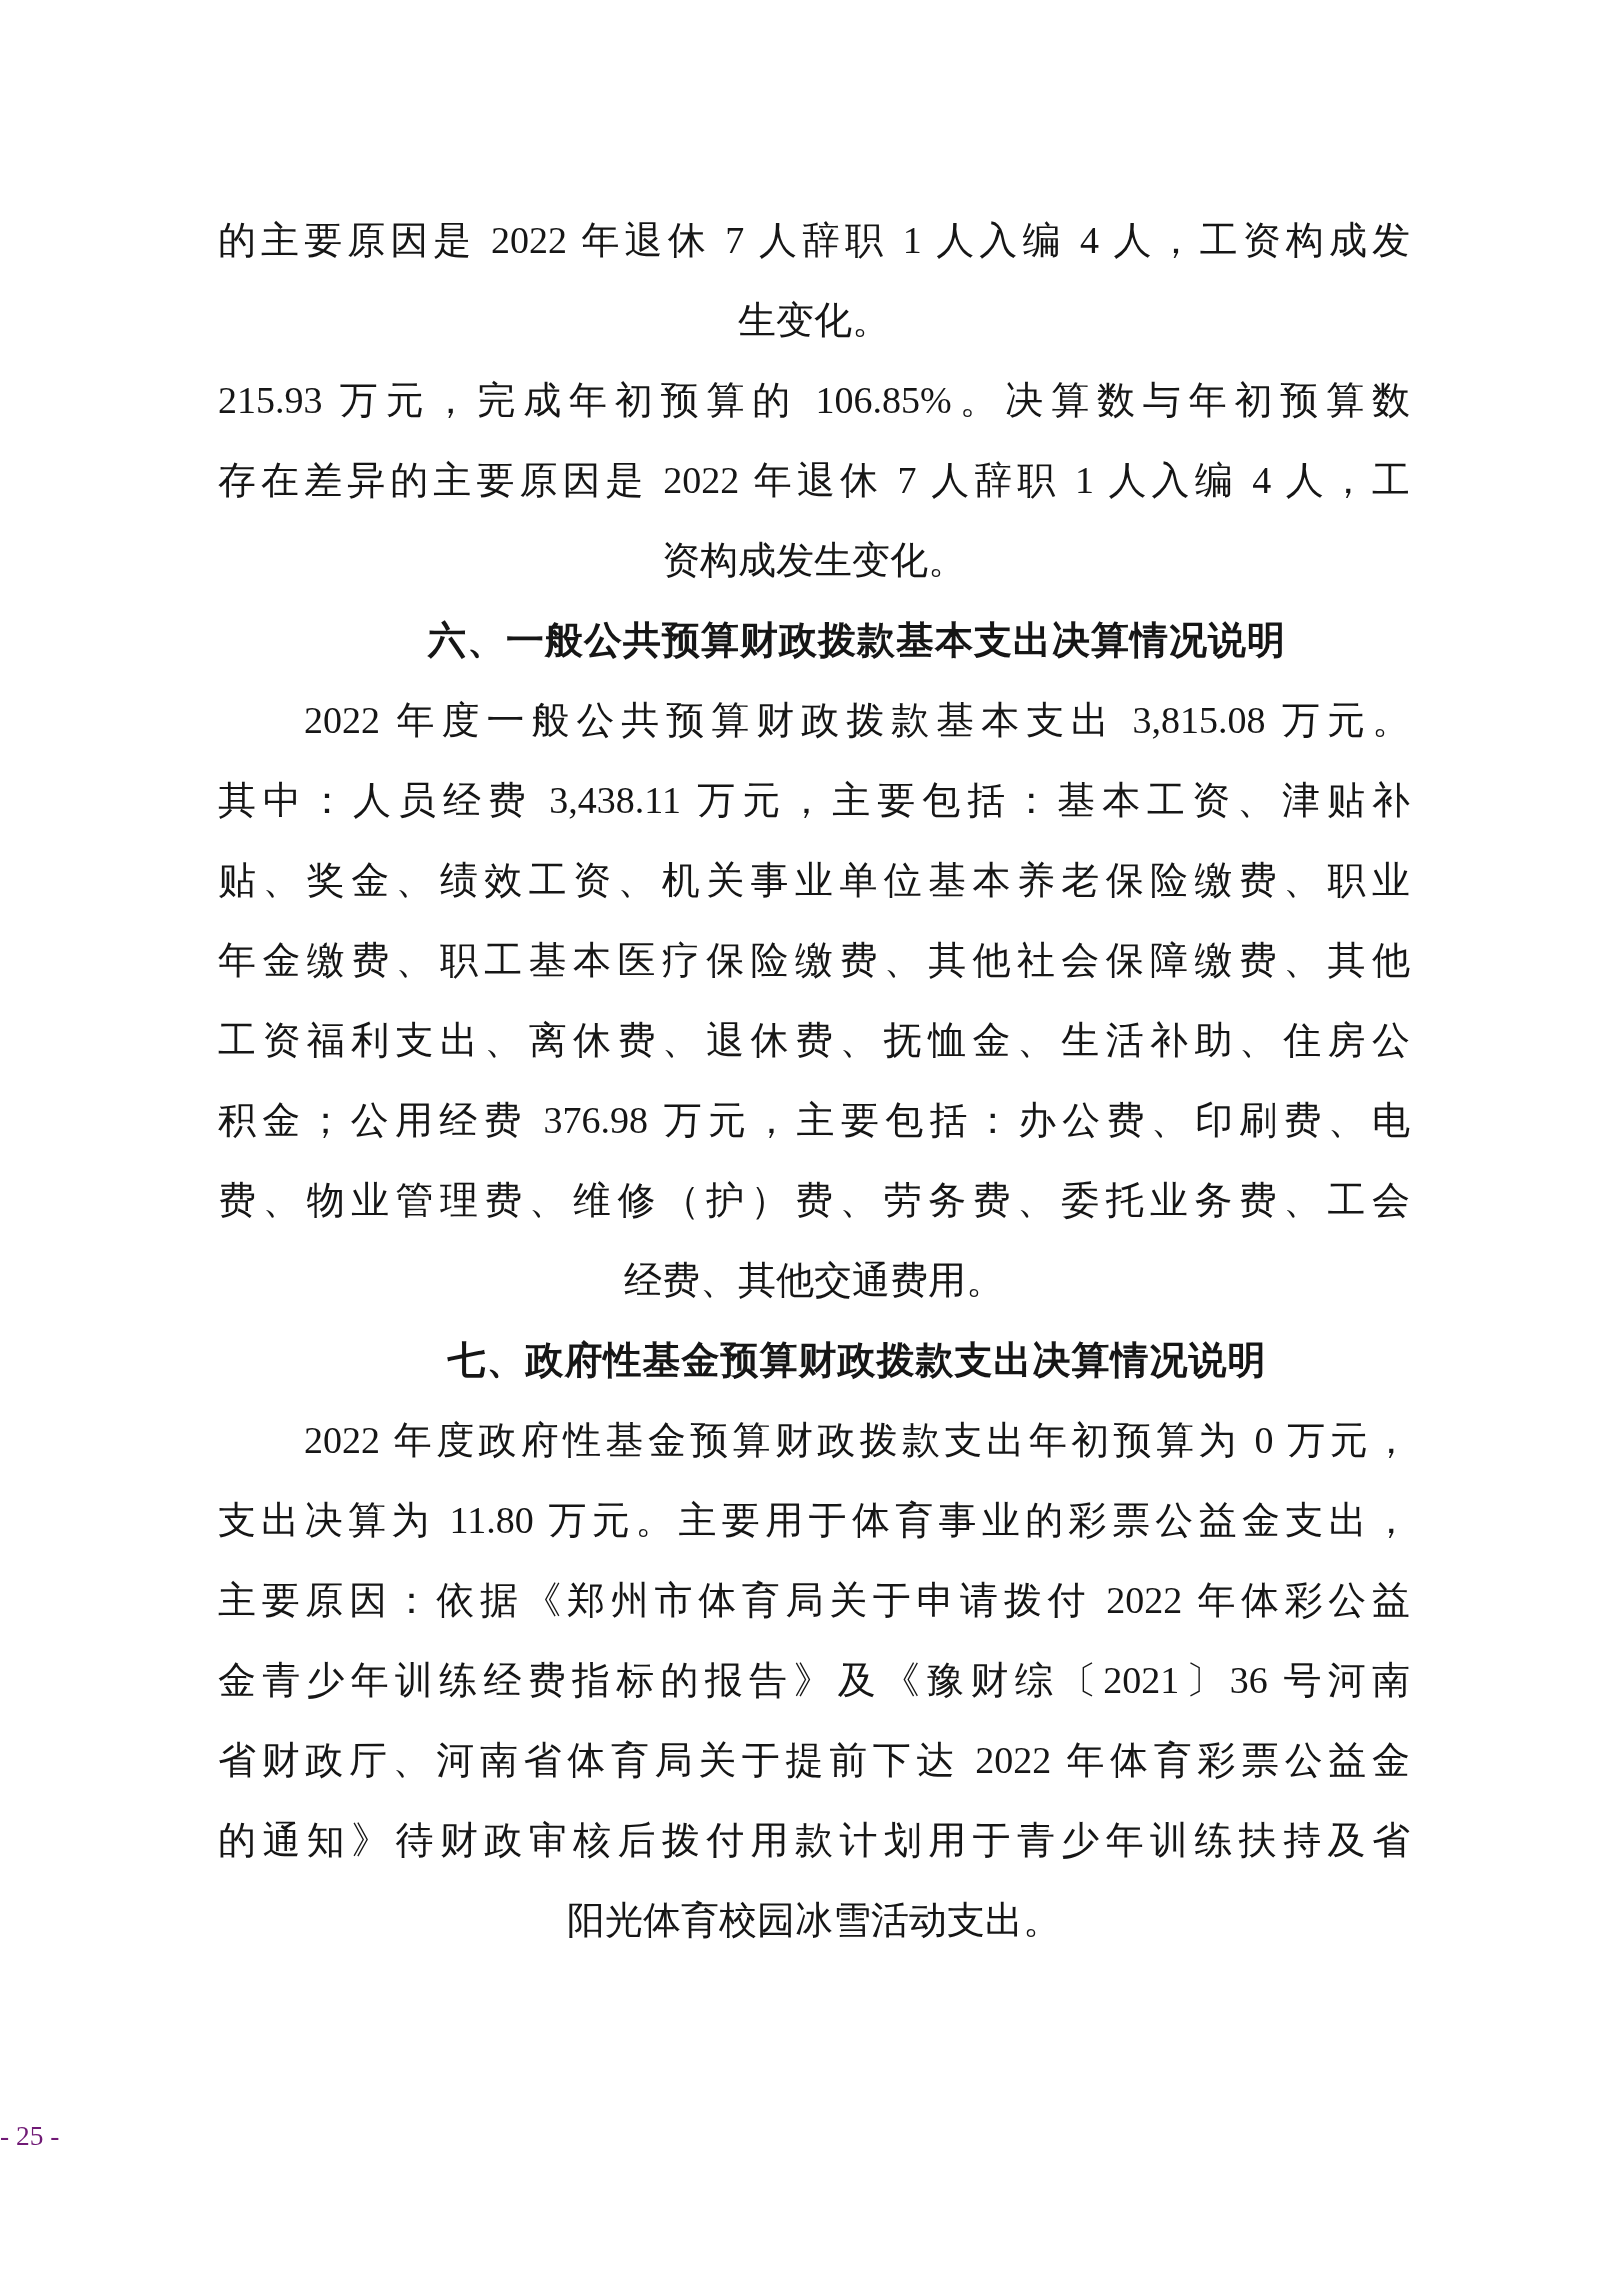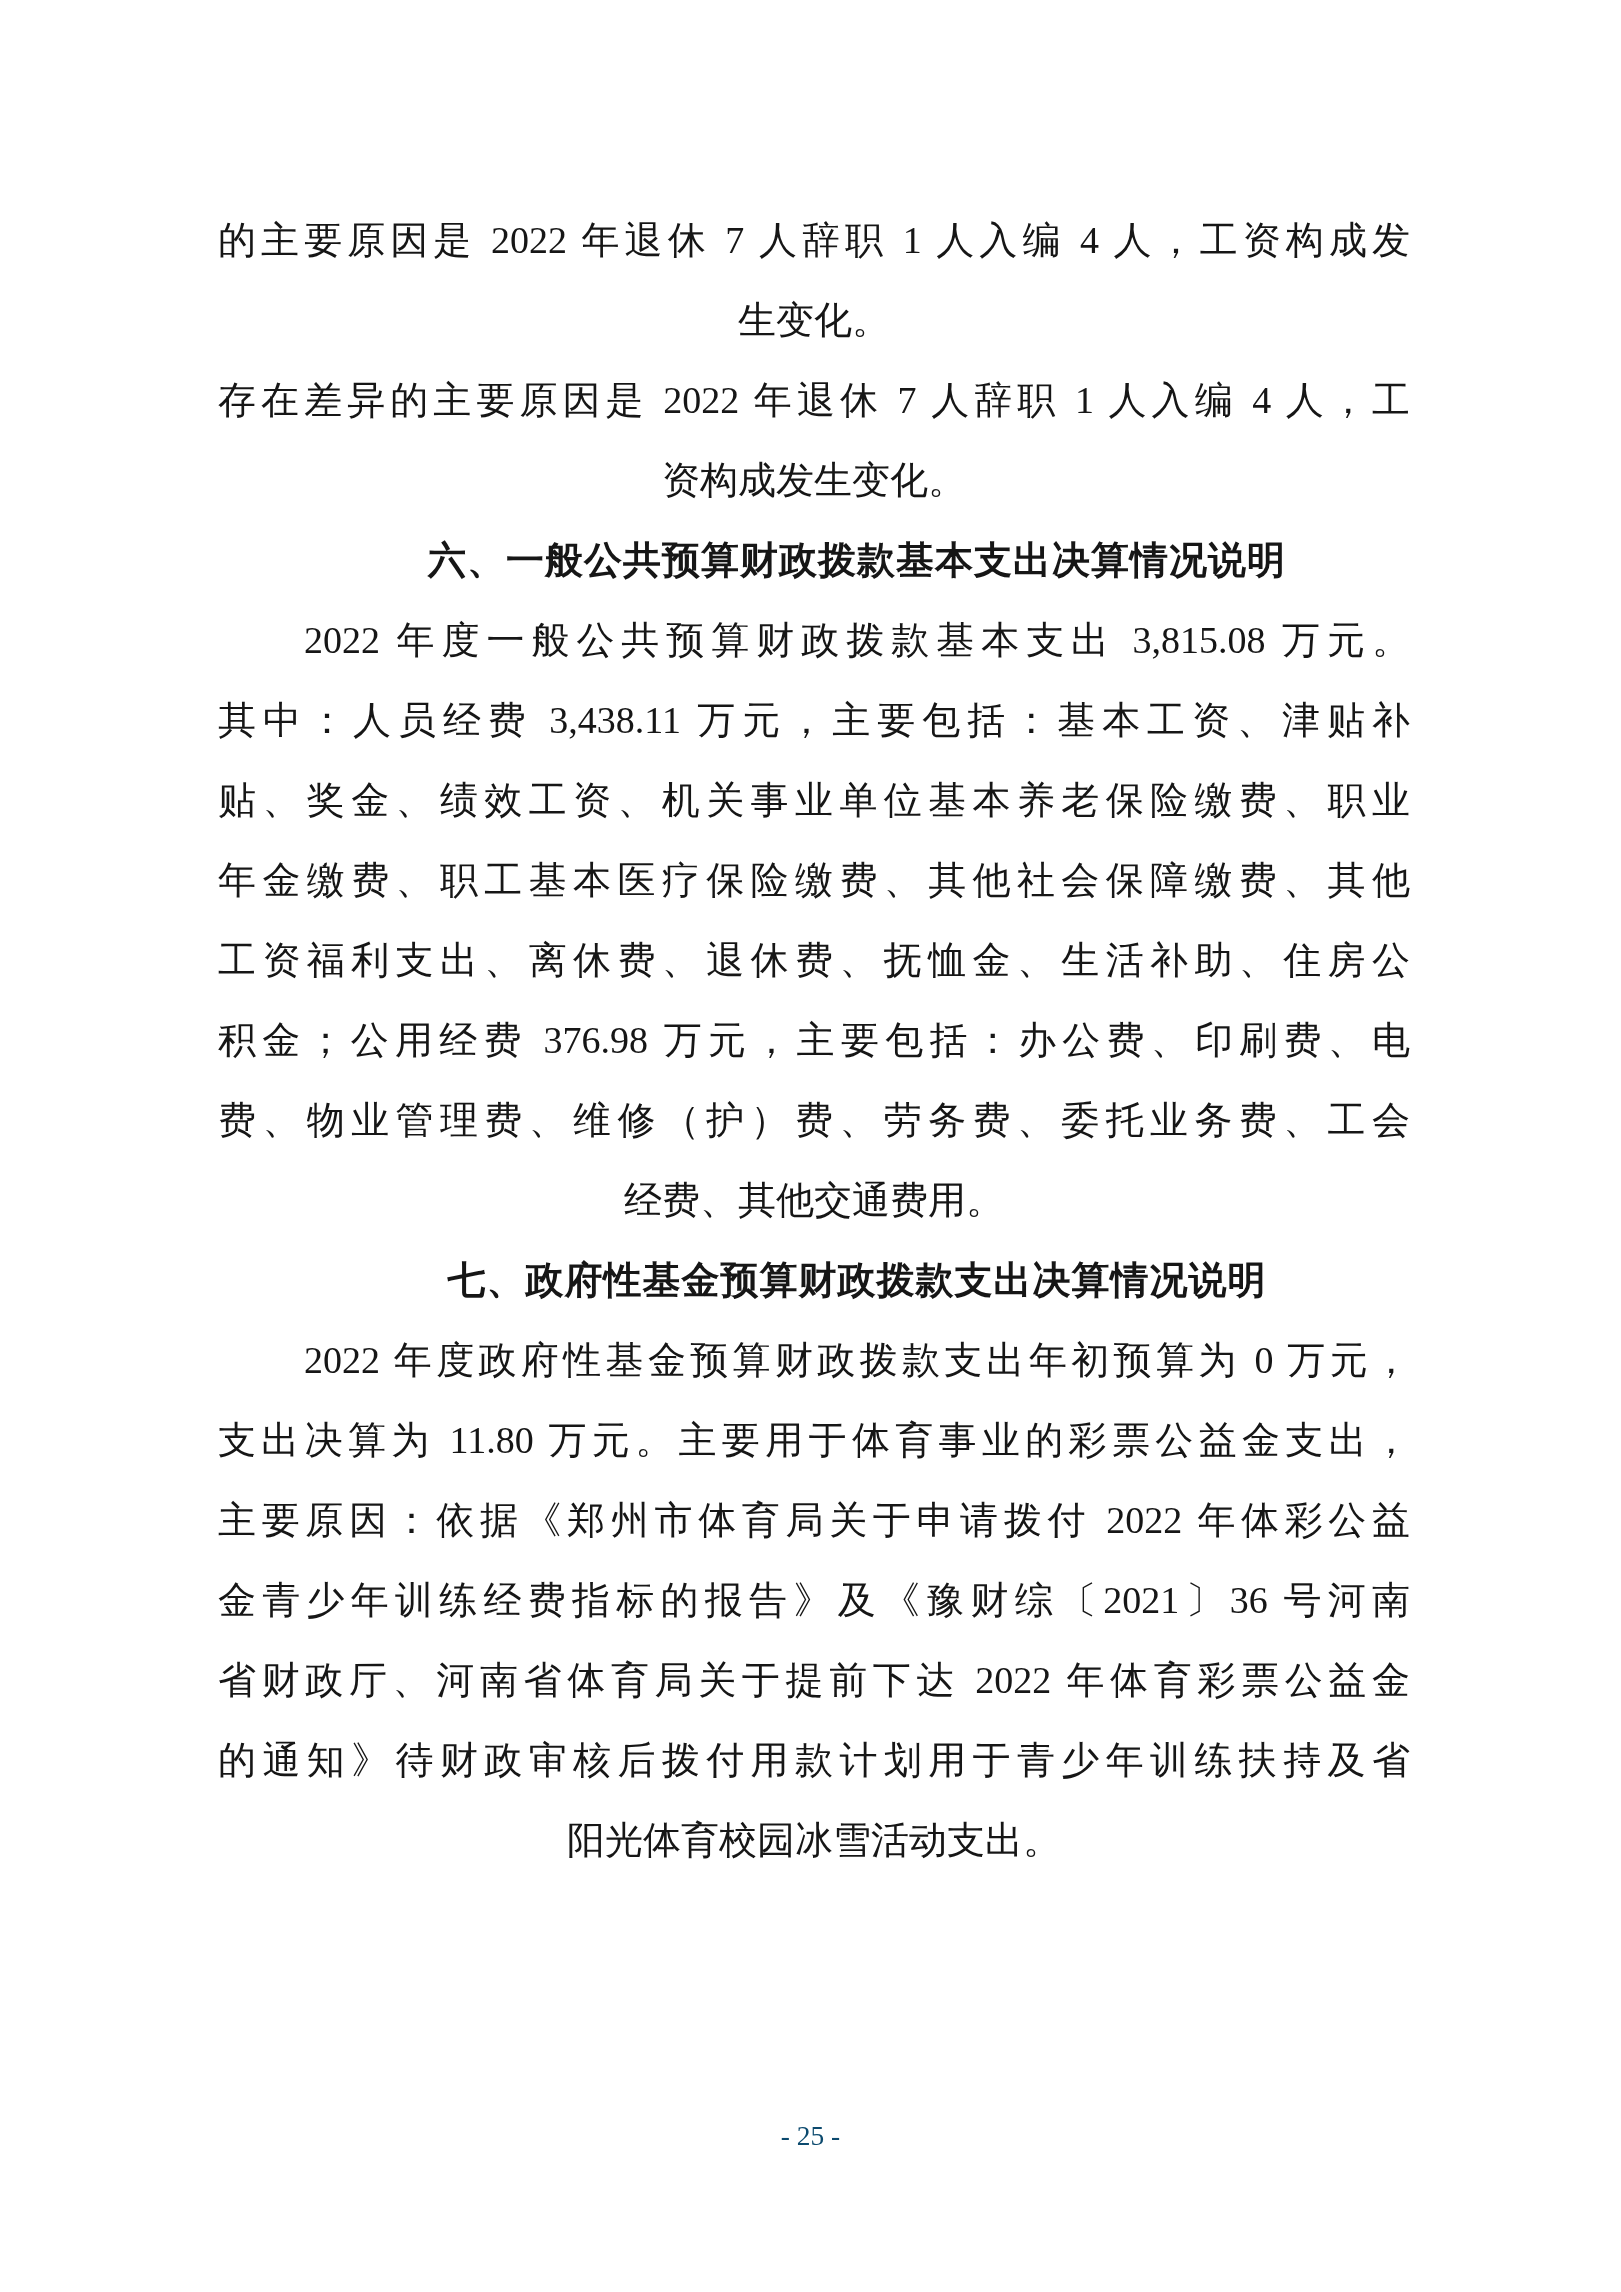--- a/index.html
+++ b/index.html
@@ -50,33 +50,33 @@
     letter-spacing: 1px;
   }
   .bold {
     font-weight: 700;
   }
   .footer {
     position: absolute;
     left: 0;
     top: 2119px;
     width: 100%;
-    text-align: center;
     font-size: 27.4px;
     line-height: 35px;
-    color: #0c4a6e;
+    color: #701a75;
   }
 </style>
 </head>
 <body>
 
 <div class="page">
   <div class="doc-body" id="doc-body">
       <div class="line fill"><span>的主要原因是 2022 年退休 7 人辞职 1 人入编 4 人，工资构成发</span></div>
       <div class="line"><span>生变化。</span></div>
+      <div class="line fill"><span>215.93 万元，完成年初预算的 106.85%。决算数与年初预算数</span></div>
       <div class="line fill"><span>存在差异的主要原因是 2022 年退休 7 人辞职 1 人入编 4 人，工</span></div>
       <div class="line"><span>资构成发生变化。</span></div>
       <div class="line indent heading"><span class="bold">六、一般公共预算财政拨款基本支出决算情况说明</span></div>
       <div class="line fill indent"><span>2022 年度一般公共预算财政拨款基本支出 3,815.08 万元。</span></div>
       <div class="line fill"><span>其中：人员经费 3,438.11 万元，主要包括：基本工资、津贴补</span></div>
       <div class="line fill"><span>贴、奖金、绩效工资、机关事业单位基本养老保险缴费、职业</span></div>
       <div class="line fill"><span>年金缴费、职工基本医疗保险缴费、其他社会保障缴费、其他</span></div>
       <div class="line fill"><span>工资福利支出、离休费、退休费、抚恤金、生活补助、住房公</span></div>
       <div class="line fill"><span>积金；公用经费 376.98 万元，主要包括：办公费、印刷费、电</span></div>
       <div class="line fill"><span>费、物业管理费、维修（护）费、劳务费、委托业务费、工会</span></div>

